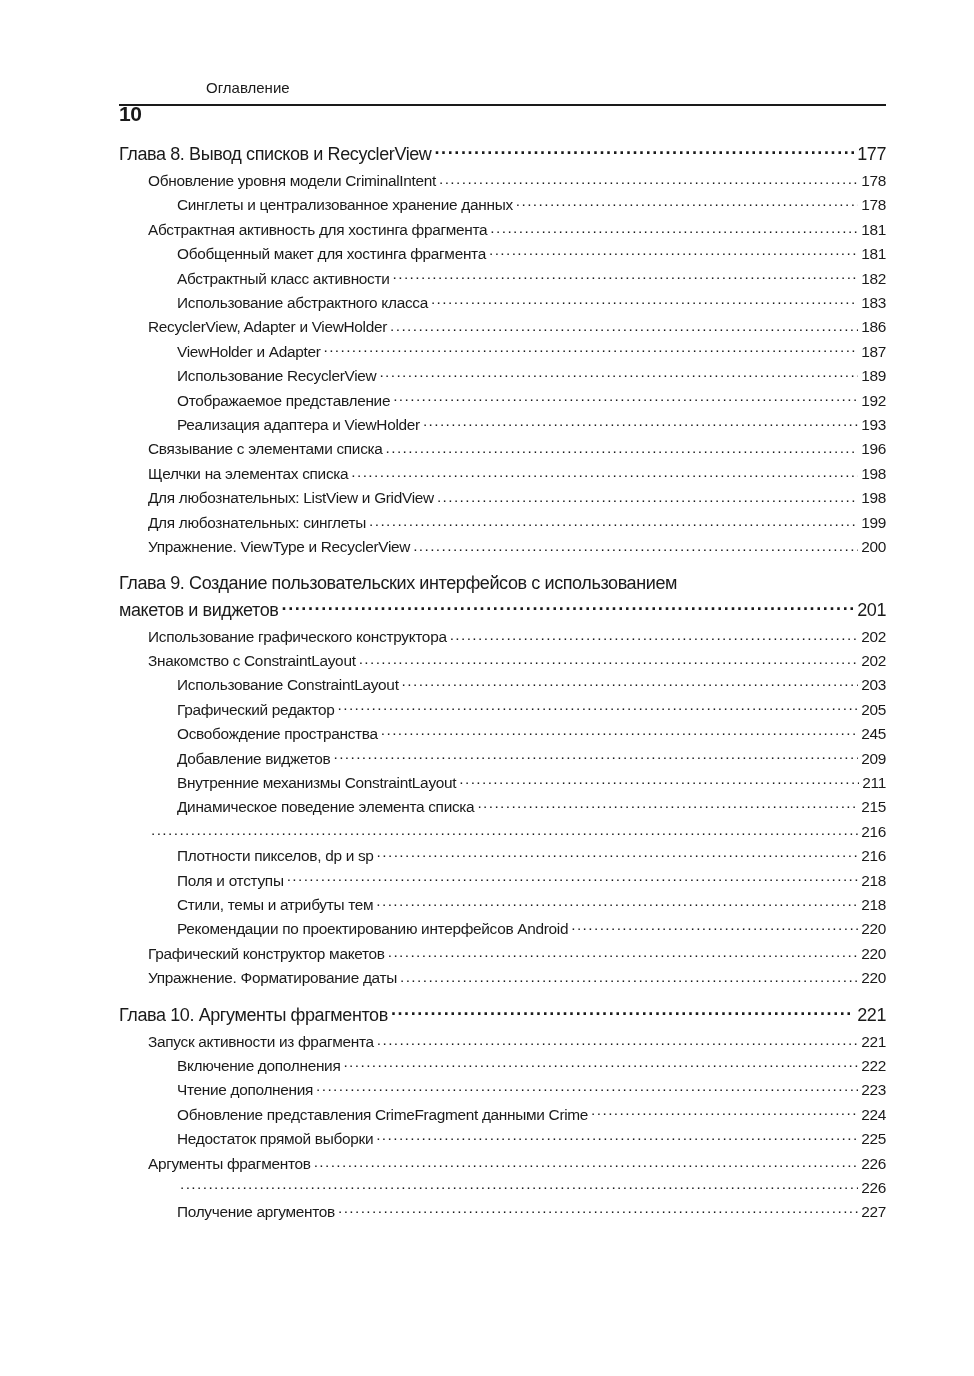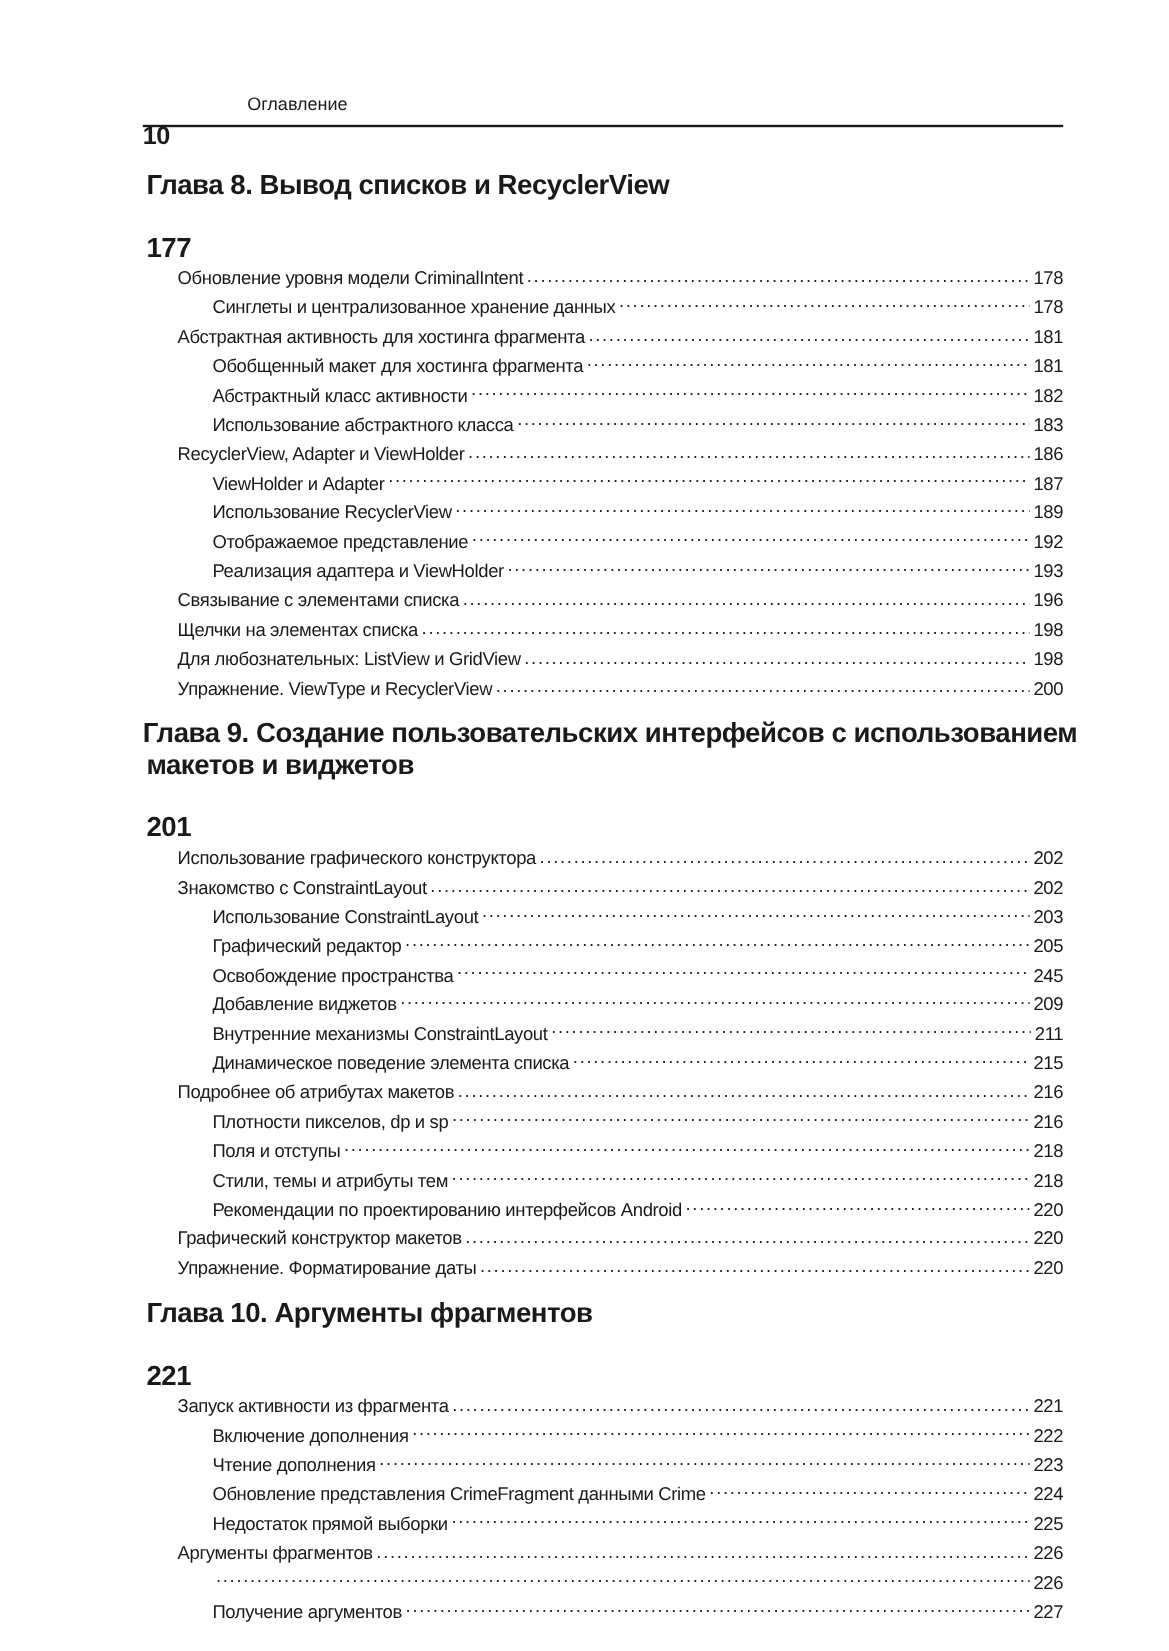--- a/index.html
+++ b/index.html
@@ -21,21 +21,21 @@
     }
     .toc { position: absolute; left: 119px; top: 140px; width: 767px; }
     .chapter { margin-bottom: 10px; }
     .row {
       display: flex; align-items: baseline; white-space: nowrap;
       font-size: 15.4px; line-height: 24.4px; letter-spacing: -0.3px;
     }
     .row.level1 { padding-left: 29px; align-items: center; }
     .row.level2 { padding-left: 58px; }
     .row.chapter-title {
-      font-weight: bold; font-size: 23px; line-height: 29px; letter-spacing: -0.4px; flex-direction: column;
+      font-weight: normal; font-size: 18px; line-height: 29px; letter-spacing: -0.4px;
     }
     .row .t { flex: 0 0 auto; }
     .row .dots {
       flex: 1 1 auto; overflow: hidden; margin: 0 3px;
       position: relative; height: 1em;
     }
     .row .dots::before {
       content: "........................................................................................................................................................................................................................................................................";
       position: absolute; left: 0; bottom: -3px; letter-spacing: 1.4px; font-weight: normal;
     }
@@ -123,20 +123,25 @@
         <span class="t">Щелчки на элементах списка</span>
         <span class="dots"></span>
         <span class="p">198</span>
       </div>
     <div class="row level1">
         <span class="t">Для любознательных: ListView и GridView</span>
         <span class="dots"></span>
         <span class="p">198</span>
       </div>
     <div class="row level1">
+        <span class="t">Для любознательных: синглеты</span>
+        <span class="dots"></span>
+        <span class="p">199</span>
+      </div>
+    <div class="row level1">
         <span class="t">Упражнение. ViewType и RecyclerView</span>
         <span class="dots"></span>
         <span class="p">200</span>
       </div>
   </div>
 
   <div class="chapter">
     <div class="row chapter-title wrap-first">
       <span class="t">Глава 9. Создание пользовательских интерфейсов с использованием</span>
     </div>
@@ -179,21 +184,20 @@
         <span class="t">Внутренние механизмы ConstraintLayout</span>
         <span class="dots"></span>
         <span class="p">211</span>
       </div>
     <div class="row level2">
         <span class="t">Динамическое поведение элемента списка</span>
         <span class="dots"></span>
         <span class="p">215</span>
       </div>
     <div class="row level1">
-        <span class="t">Подробнее об атрибутах макетов</span>
         <span class="dots"></span>
         <span class="p">216</span>
       </div>
     <div class="row level2">
         <span class="t">Плотности пикселов, dp и sp</span>
         <span class="dots"></span>
         <span class="p">216</span>
       </div>
     <div class="row level2">
         <span class="t">Поля и отступы</span>

